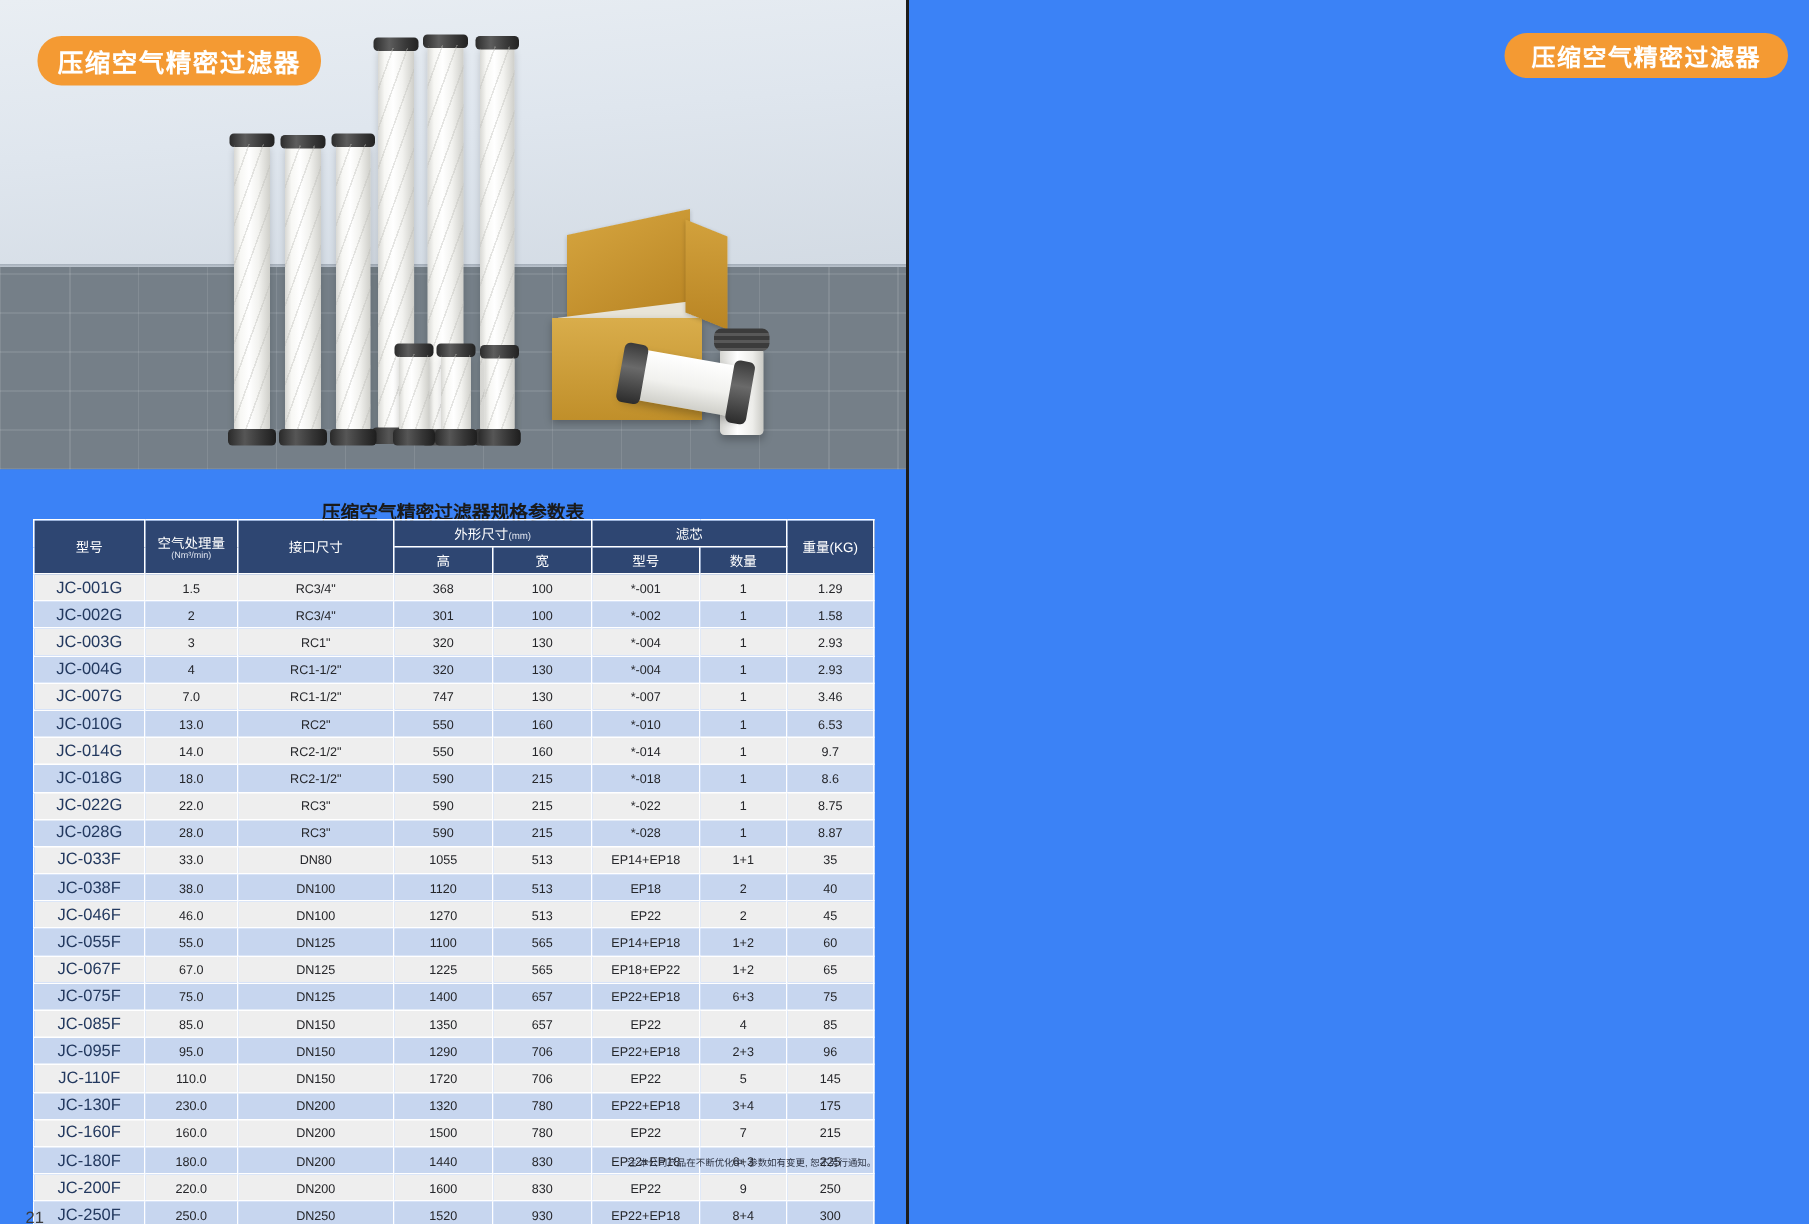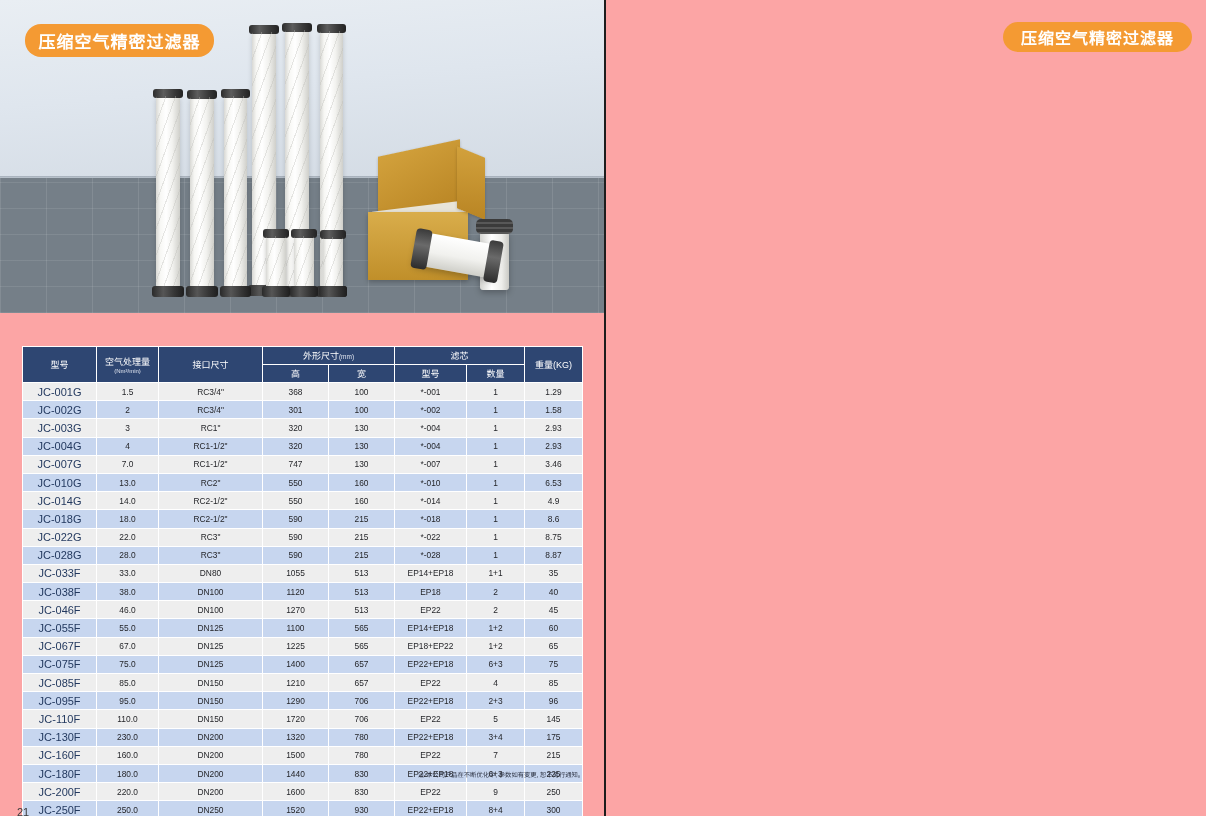--- a/index.html
+++ b/index.html
@@ -5,21 +5,21 @@
 <style>
   html,body{margin:0;padding:0;}
   body{
     width:1206px;height:816px;
     background:#ffffff;
     font-family:"Liberation Sans","DejaVu Sans",sans-serif;
     overflow:hidden;
     position:relative;
   }
   .spread{position:absolute;left:0;top:0;width:1206px;height:816px;display:flex;}
-  .page{position:relative;height:816px;background:#fca5a5;padding-left:36px;}
+  .page{position:relative;height:816px;background:#3b82f6;padding-left:36px;}
   .page-left{width:604px;}
   .page-right{width:602px;}
   .page-divider{
     position:absolute;left:604px;top:0;width:2px;height:816px;
     background:#1d1d1d;z-index:30;
   }
 
   
   .hero{
     position:absolute;left:0;top:0;width:604px;height:313px;
@@ -203,20 +203,21 @@
 
         <div class="cart-lay" style="left:415px;top:238px;width:82px;height:34px;transform:rotate(10deg);">
           <span class="cap-l"></span>
           <span class="cap-r"></span>
         </div>
       </div>
 
       <div class="badge badge-left">压缩空气精密过滤器</div>
     </div>
 
+    <div class="spec-title">压缩空气精密过滤器规格参数表</div>
 
     <table class="grid spec-table">
       <colgroup>
         <col style="width:74px">
           <col style="width:62px">
           <col style="width:104px">
         <col style="width:66px">
           <col style="width:66px">
           <col style="width:72px">
         <col style="width:58px">
@@ -305,21 +306,21 @@
             <td>6.53</td>
           </tr>
           <tr class="odd">
             <td class="model">JC-014G</td>
             <td>14.0</td>
             <td>RC2-1/2"</td>
             <td>550</td>
             <td>160</td>
             <td>*-014</td>
             <td>1</td>
-            <td>4.9</td>
+            <td>9.7</td>
           </tr>
           <tr class="even">
             <td class="model">JC-018G</td>
             <td>18.0</td>
             <td>RC2-1/2"</td>
             <td>590</td>
             <td>215</td>
             <td>*-018</td>
             <td>1</td>
             <td>8.6</td>
@@ -401,21 +402,21 @@
             <td>1400</td>
             <td>657</td>
             <td>EP22+EP18</td>
             <td>6+3</td>
             <td>75</td>
           </tr>
           <tr class="odd">
             <td class="model">JC-085F</td>
             <td>85.0</td>
             <td>DN150</td>
-            <td>1210</td>
+            <td>1350</td>
             <td>657</td>
             <td>EP22</td>
             <td>4</td>
             <td>85</td>
           </tr>
           <tr class="even">
             <td class="model">JC-095F</td>
             <td>95.0</td>
             <td>DN150</td>
             <td>1290</td>

